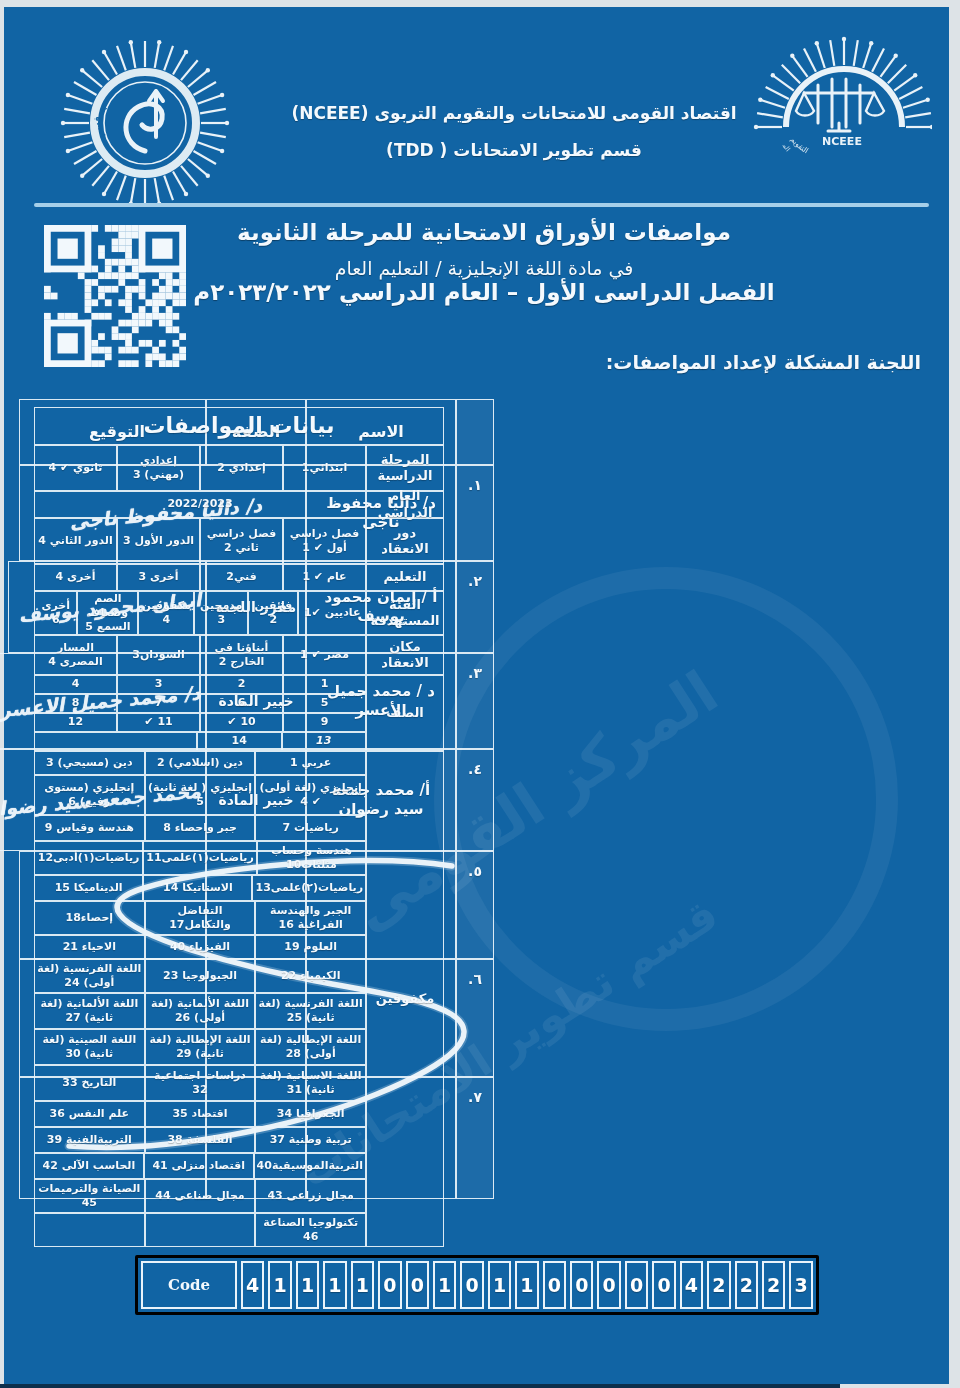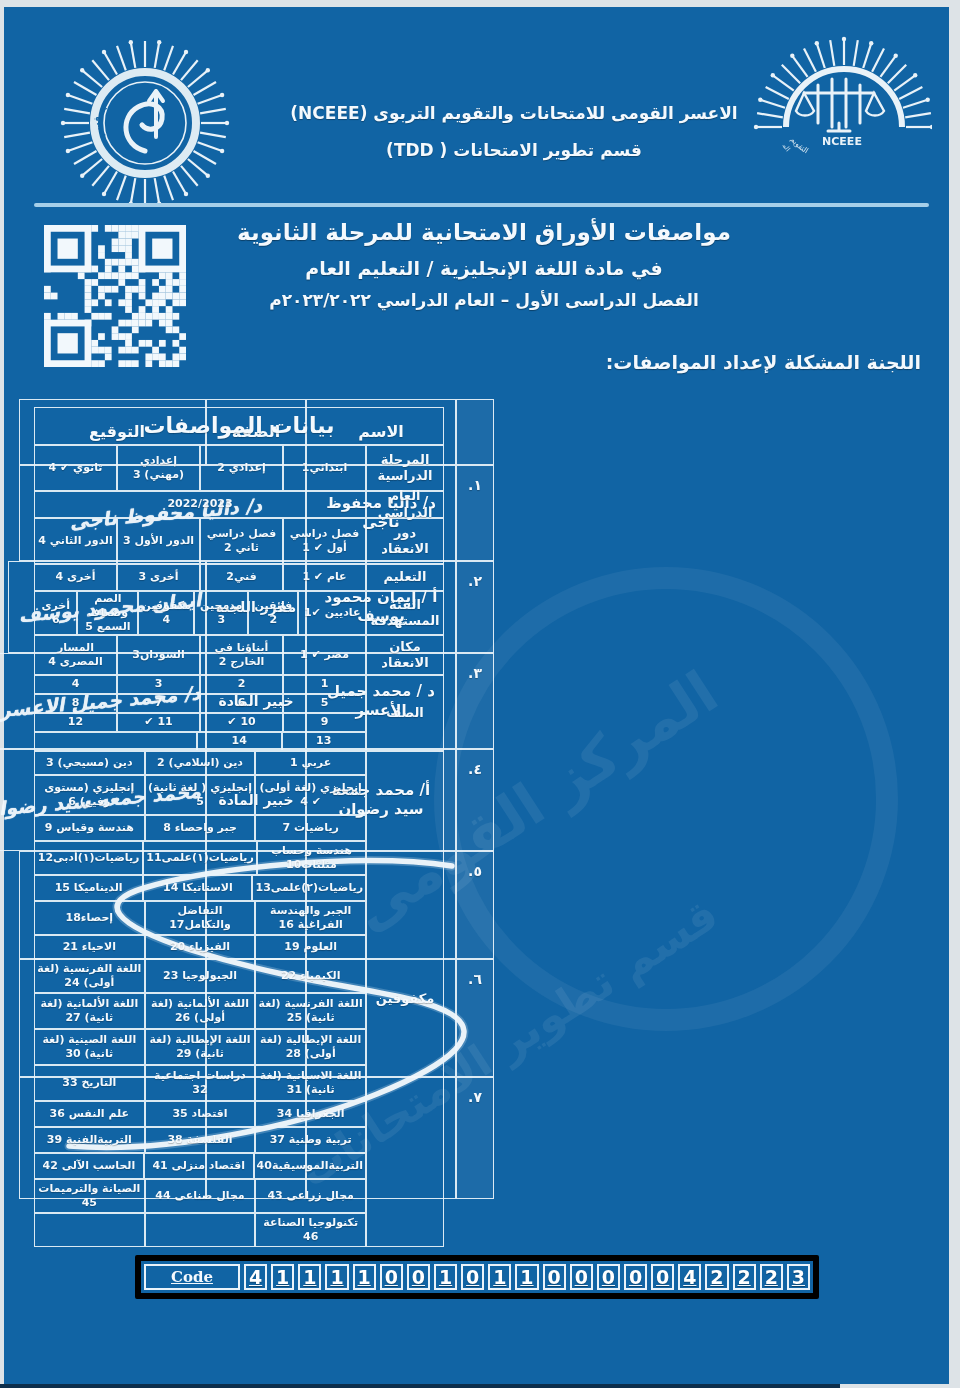--- a/index.html
+++ b/index.html
@@ -31,22 +31,22 @@
   .logo-left{left:48px;top:26px;}
   .logo-right{left:748px;top:20px;}
 
   
   .qr-wrap{position:absolute;left:36px;top:218px;}
   .title-block{
     position:absolute;left:170px;top:212px;width:620px;text-align:center;
     text-shadow:0 1px 1px rgba(0,0,0,.35);
   }
   .title-1{font-size:23px;font-weight:bold;margin-bottom:12px;}
-  .title-2{font-size:19px;font-weight:bold;margin-bottom:11px;}
-  .title-3{font-size:17px;font-weight:bold;}
+  .title-2{font-size:19px;font-weight:normal;}
+  .title-3{font-size:23px;font-weight:bold;}
   .subtitle{
     position:absolute;right:28px;top:344px;font-size:19px;font-weight:bold;
     text-shadow:0 1px 1px rgba(0,0,0,.35);
     margin-left:44px;
   }
 
   
   :root{--ln:rgba(235,244,250,.92);}
   .cell{
     display:flex;align-items:center;justify-content:center;text-align:center;
@@ -90,25 +90,24 @@
   .swoosh{position:absolute;left:40px;top:455px;pointer-events:none;}
 
   
   .wm{position:absolute;color:#ffffff;opacity:.07;font-weight:bold;
     white-space:nowrap;pointer-events:none;}
   .wm-ring{position:absolute;left:430px;top:560px;width:420px;height:420px;
     border:22px solid rgba(255,255,255,.055);border-radius:50%;pointer-events:none;}
 
   
   .code-strip{
-    position:absolute;left:131px;top:1248px;width:684px;height:44px;
-    border:6px solid #000000;border-radius:2px;
+    position:absolute;left:131px;top:1248px;width:684px;height:60px;
+    border:3px solid #000000;border-radius:2px;
     display:flex;direction:ltr;align-items:stretch;padding:3px;gap:4px;
     box-sizing:border-box;
-    text-decoration:underline;
   }
   .code-label{
     width:92px;flex:none;border:2px solid #eaf3fa;display:flex;align-items:center;
     justify-content:center;font-family:"DejaVu Serif", serif;
     font-weight:bold;font-size:15px;color:#f4f9fd;
   }
   .code-cell{
     flex:1;border:2px solid #eaf3fa;display:flex;align-items:center;justify-content:center;
     font-size:19px;font-weight:bold;color:#ffffff;
     text-shadow:0 1px 1px rgba(0,0,0,.3);
@@ -246,21 +245,21 @@
       </defs>
       <text font-size="7.5" fill="#e9f2f8" opacity=".9">
         <textPath href="#arcBotR1" startOffset="18%">التقويم مدخل اصلاح التعليم</textPath>
       </text>
       <text font-size="6.5" fill="#e9f2f8" opacity=".85">
         <textPath href="#arcBotR2" startOffset="6%">المركز القومى للامتحانات والتقويم التربوى</textPath>
       </text>
     </svg>
 
     <div class="org-text">
-      <div>الاعسر القومى للامتحانات والتقويم التربوى (NCEEE)</div>
+      <div>اقتصاد القومى للامتحانات والتقويم التربوى (NCEEE)</div>
       <div>قسم تطوير الامتحانات ( TDD)</div>
     </div>
 
     <div class="rule"></div>
 
     <div class="qr-wrap">
       <svg id="qr" width="150" height="142" viewBox="0 0 147 147">
           <rect x="0" y="0" width="49" height="7" fill="#f2f8fc"></rect>
           <rect x="0" y="42" width="49" height="7" fill="#f2f8fc"></rect>
           <rect x="0" y="0" width="7" height="49" fill="#f2f8fc"></rect>
@@ -563,21 +562,21 @@
               <div class="cell">7</div>
               <div class="cell">8</div>
             </div>
             <div class="gr" style="height: 19px;">
               <div class="cell">9</div>
               <div class="cell">10 ✔</div>
               <div class="cell">11 ✔</div>
               <div class="cell">12</div>
             </div>
             <div class="gr" style="height: 19px;">
-              <div class="cell" style="flex: 1 1 0%;">13</div>
+              <div class="cell" style="flex: 1 1 0%; font-style: italic;">13</div>
               <div class="cell" style="flex: 1 1 0%;">14</div>
               <div class="cell" style="flex: 2 1 0%;"></div>
             </div>
           </div>
         </div>
         <div class="srow">
           <div class="cell label">مكفوفين</div>
           <div class="subject-grid">
             <div class="sr" style="min-height: 24px;">
               <div class="cell">عربي 1</div>
@@ -604,21 +603,21 @@
               <div class="cell">الاستاتيكا 14</div>
               <div class="cell">الديناميكا 15</div>
             </div>
             <div class="sr" style="min-height: 34px;">
               <div class="cell">الجبر والهندسة الفراغية 16</div>
               <div class="cell">التفاضل والتكامل17</div>
               <div class="cell">إحصاء18</div>
             </div>
             <div class="sr" style="min-height: 24px;">
               <div class="cell">العلوم 19</div>
-              <div class="cell">الفيزياء 20</div>
+              <div class="cell">الفيزياء 40</div>
               <div class="cell">الاحياء 21</div>
             </div>
             <div class="sr" style="min-height: 34px;">
               <div class="cell">الكيمياء 22</div>
               <div class="cell">الجيولوجيا 23</div>
               <div class="cell">اللغة الفرنسية (لغة أولى) 24</div>
             </div>
             <div class="sr" style="min-height: 36px;">
               <div class="cell">اللغة الفرنسية (لغة ثانية) 25</div>
               <div class="cell">اللغة الألمانية (لغة أولى) 26</div>

